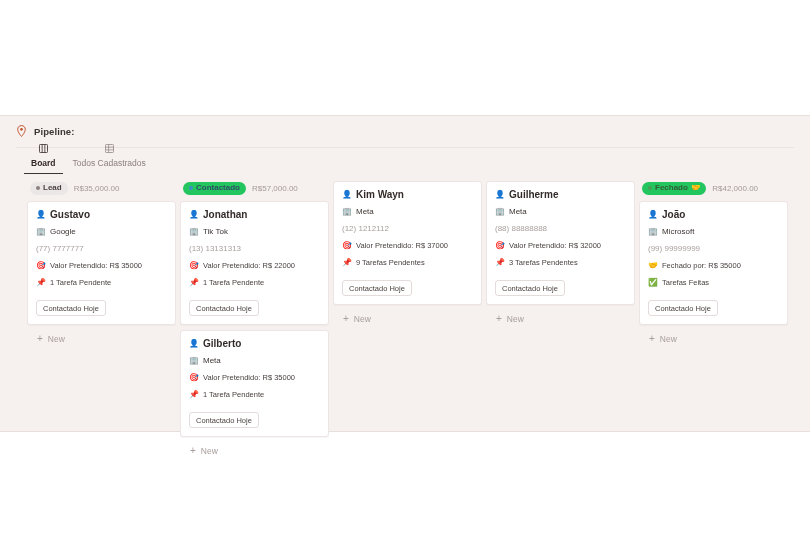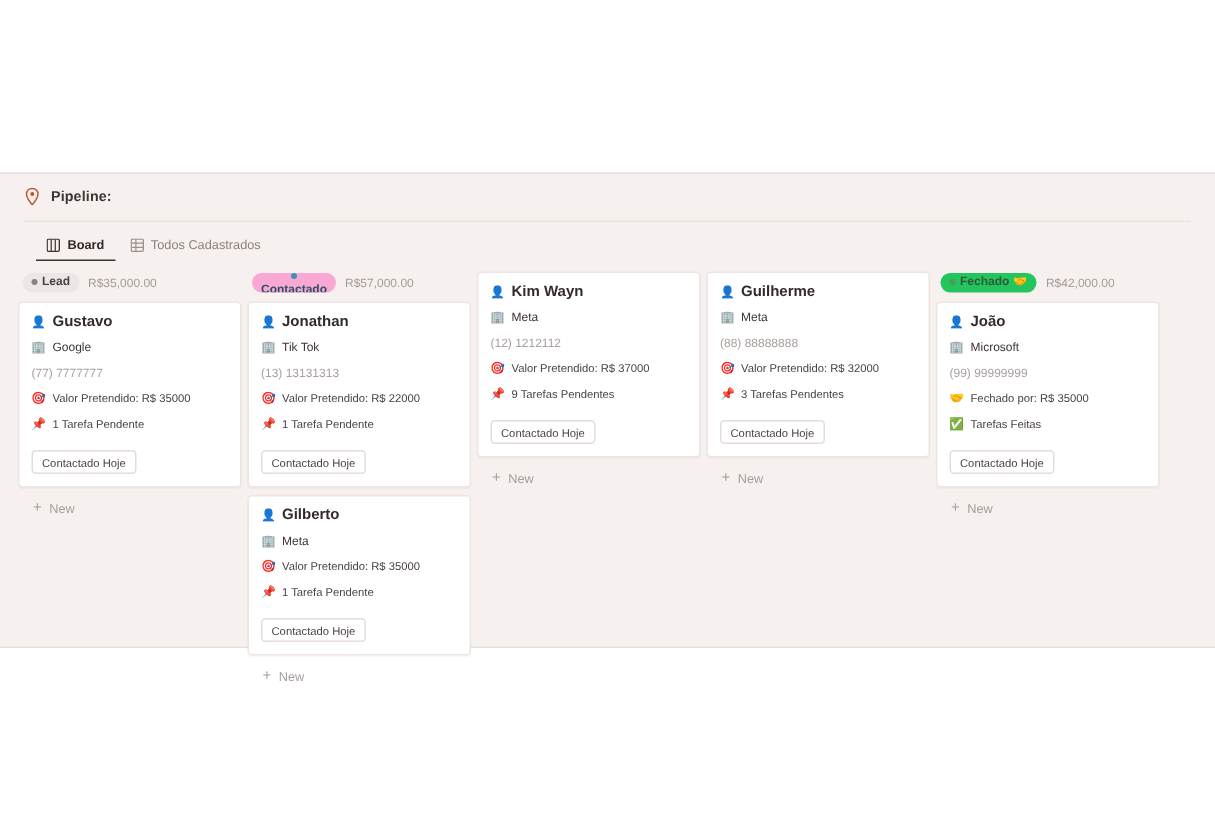--- a/index.html
+++ b/index.html
@@ -58,34 +58,35 @@
     display: flex;
     align-items: center;
     gap: 5px;
     padding: 3px 7px 5px 7px;
     font-size: 8.5px;
     color: #8c817e;
     cursor: pointer;
     border-bottom: 1.6px solid transparent;
     position: relative;
     top: 1px;
+    flex-direction: column;
   }
   .tab.active {
     color: #33292700;
     color: #332927;
     font-weight: bold;
     border-bottom-color: #3d3330;
   }
   .tab svg { display: block; flex: none; }
 
   
   .board {
     display: flex;
     gap: 4px;
-    padding: 8px 12px 0 12px;
+    padding: 8px 12px 0 27px;
     align-items: flex-start;
   }
   .column { width: 149px; flex: none; }
 
   .col-head {
     display: flex;
     align-items: center;
     gap: 6px;
     height: 14px;
     padding-left: 3px;
@@ -107,21 +108,21 @@
   }
   .chip .dot {
     width: 4px; height: 4px; border-radius: 50%;
     flex: none;
   }
   .chip .chip-label { overflow: hidden; text-overflow: ellipsis; }
   .chip .chip-emoji { font-size: 7.5px; line-height: 1; }
 
   .chip.grey  { background:#ebe7e6; color:#4b4341; }
   .chip.grey .dot { background:#8b817f; }
-  .chip.blue  { background:#f9a8d4; color:#2d4f66;flex-direction:column; }
+  .chip.blue  { background:#22c55e; color:#2d4f66; }
   .chip.blue .dot { background:#3d8fc4; }
   .chip.green { background:#22c55e; color:#2f5c36; }
   .chip.green .dot { background:#4e9a57; }
 
   .col-total {
     font-size: 8px;
     color: #a49a97;
     white-space: nowrap;
   }
 

